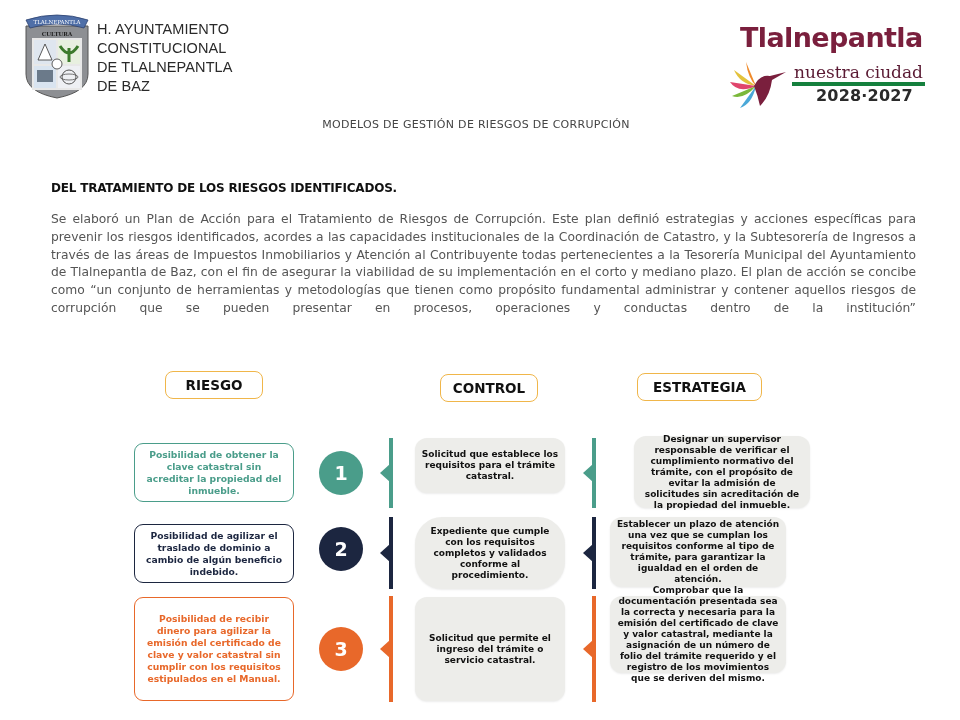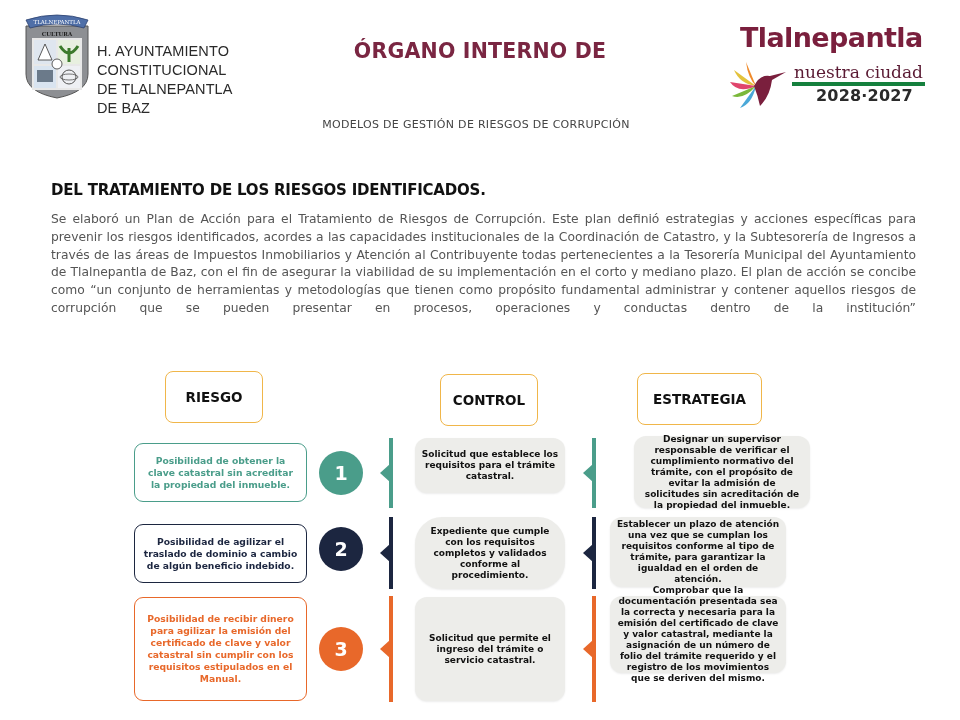--- a/index.html
+++ b/index.html
@@ -2,21 +2,21 @@
 <html><head>
   <meta charset="utf-8">
   <style>
     * { box-sizing: border-box; margin: 0; padding: 0; }
     html, body { width: 960px; height: 720px; background: #ffffff; overflow: hidden; }
     body { position: relative; font-family: "Liberation Sans", sans-serif; color: #222; }
 
     
     .crest { position: absolute; left: 22px; top: 12px; width: 70px; height: 88px; }
     .gov-name { position: absolute; left: 97px; top: 20px; font-family: "Liberation Sans", sans-serif;
-      font-size: 14.5px; line-height: 19px; color: #2a2a2a; letter-spacing: 0.1px; margin-top: 22px; }
+      font-size: 14.5px; line-height: 19px; color: #2a2a2a; letter-spacing: 0.1px; }
     .gov-name div { white-space: nowrap; }
 
     .office-title { position: absolute; left: 300px; top: 38px; width: 360px; text-align: center;
       font-family: "DejaVu Sans", sans-serif; font-weight: bold; font-size: 20.5px; line-height: 26px;
       color: #7a2642; letter-spacing: 0.2px; }
     .office-title div { white-space: nowrap; }
 
     .subtitle { position: absolute; left: 200px; top: 118px; width: 552px; text-align: center;
       font-family: "DejaVu Sans", sans-serif; font-size: 11px; color: #444; letter-spacing: 0.3px; white-space: nowrap; }
 
@@ -24,33 +24,33 @@
     .brand-name { position: absolute; left: 18px; top: 2px; font-family: "DejaVu Sans", sans-serif; font-weight: bold;
       font-size: 27px; color: #7a1f3d; letter-spacing: -0.6px; white-space: nowrap; }
     .brand-tag { position: absolute; left: 70px; top: 42px; font-family: "DejaVu Serif", serif; 
       font-size: 17px; color: #5a1a33; white-space: nowrap; border-bottom: 4px solid #15803d; line-height: 20px; padding: 0 2px; }
     .brand-years { position: absolute; left: 94px; top: 66px; font-family: "DejaVu Sans", sans-serif; font-weight: bold;
       font-size: 16px; color: #2a2a2a; white-space: nowrap; letter-spacing: 0.2px; }
     .bird { position: absolute; left: 4px; top: 36px; width: 62px; height: 60px; }
 
     
     .section-heading { position: absolute; left: 51px; top: 181px; font-family: "DejaVu Sans", sans-serif;
-      font-weight: bold; font-size: 15px; color: #111; white-space: nowrap; letter-spacing: -0.2px; }
+      font-weight: bold; font-size: 12px; color: #111; white-space: nowrap; letter-spacing: -0.2px; }
     .body-text { position: absolute; left: 51px; top: 211px; width: 865px; font-family: "DejaVu Sans", sans-serif;
       font-size: 12.3px; line-height: 17.8px; color: #555; text-align: justify; text-align-last: justify; }
 
     
-    .col-header { position: absolute; height: 52px; border: 1.5px solid #f0b64a; border-radius: 8px;
+    .col-header { position: absolute; height: 28px; border: 1.5px solid #f0b64a; border-radius: 8px;
       background: #fff; display: flex; align-items: center; justify-content: center;
       font-family: "DejaVu Sans", sans-serif; font-weight: bold; font-size: 13.5px; color: #111; }
     .h-riesgo { left: 165px; top: 371px; width: 98px; }
     .h-control { left: 440px; top: 374px; width: 98px; }
     .h-estrategia { left: 637px; top: 373px; width: 125px; }
 
-    .risk-box { position: absolute; left: 134px; width: 173px; border: 1.5px solid; border-radius: 9px;
+    .risk-box { position: absolute; left: 134px; width: 160px; border: 1.5px solid; border-radius: 9px;
       background: #fff; display: flex; align-items: center; justify-content: center; text-align: center;
       font-family: "DejaVu Sans", sans-serif; font-weight: bold; font-size: 9.2px; line-height: 12px; padding: 12px 8px; }
 
     .step-circle { position: absolute; left: 319px; width: 44px; height: 44px; border-radius: 50%;
       display: flex; align-items: center; justify-content: center; color: #fff;
       font-family: "DejaVu Sans", sans-serif; font-weight: bold; font-size: 19px; }
 
     .connector { position: absolute; width: 4px; }
     .connector .notch { position: absolute; left: -9px; width: 0; height: 0;
       border-top: 9px solid transparent; border-bottom: 9px solid transparent; border-right: 10px solid; }
@@ -86,21 +86,20 @@
 </div>
 
 <div class="gov-name">
   <div>H. AYUNTAMIENTO</div>
   <div>CONSTITUCIONAL</div>
   <div>DE TLALNEPANTLA</div>
   <div>DE BAZ</div>
 </div>
 
 <div class="office-title">
-  <div>ÓRGANO INTERNO DE</div>
 </div>
 
 <div class="subtitle">MODELOS DE GESTIÓN DE RIESGOS DE CORRUPCIÓN</div>
 
 <div class="brand">
   <div class="brand-name">Tlalnepantla</div>
   <svg class="bird" viewBox="0 0 62 60">
     <path d="M30 30 L8 14 Q14 28 30 30 Z" fill="#e3c23b"></path>
     <path d="M30 30 L4 26 Q12 38 30 30 Z" fill="#e0456c"></path>
     <path d="M30 30 L6 40 Q18 44 30 30 Z" fill="#7ab83a"></path>

